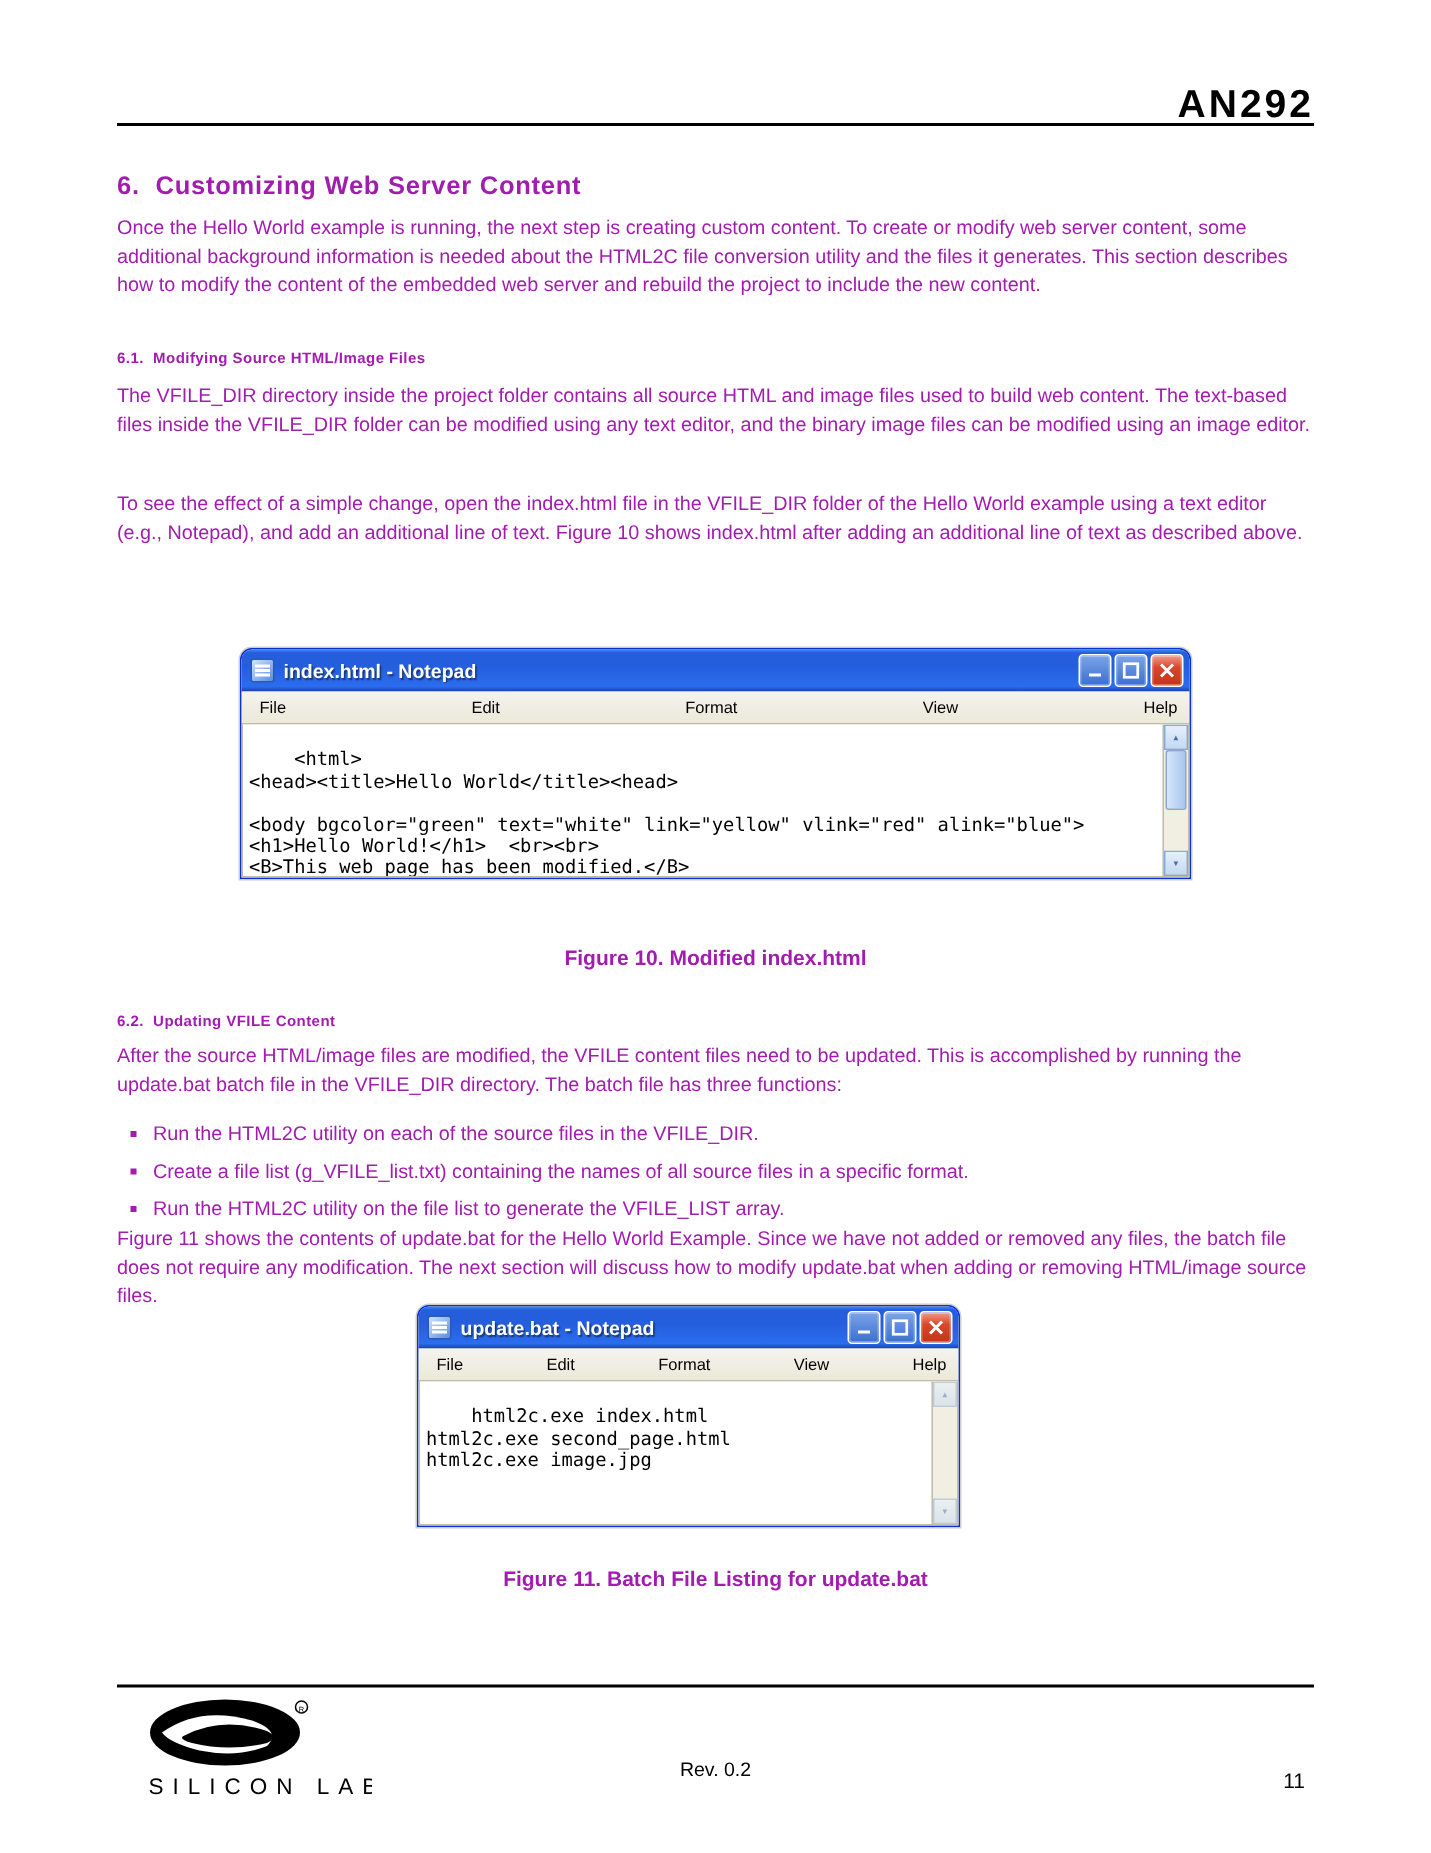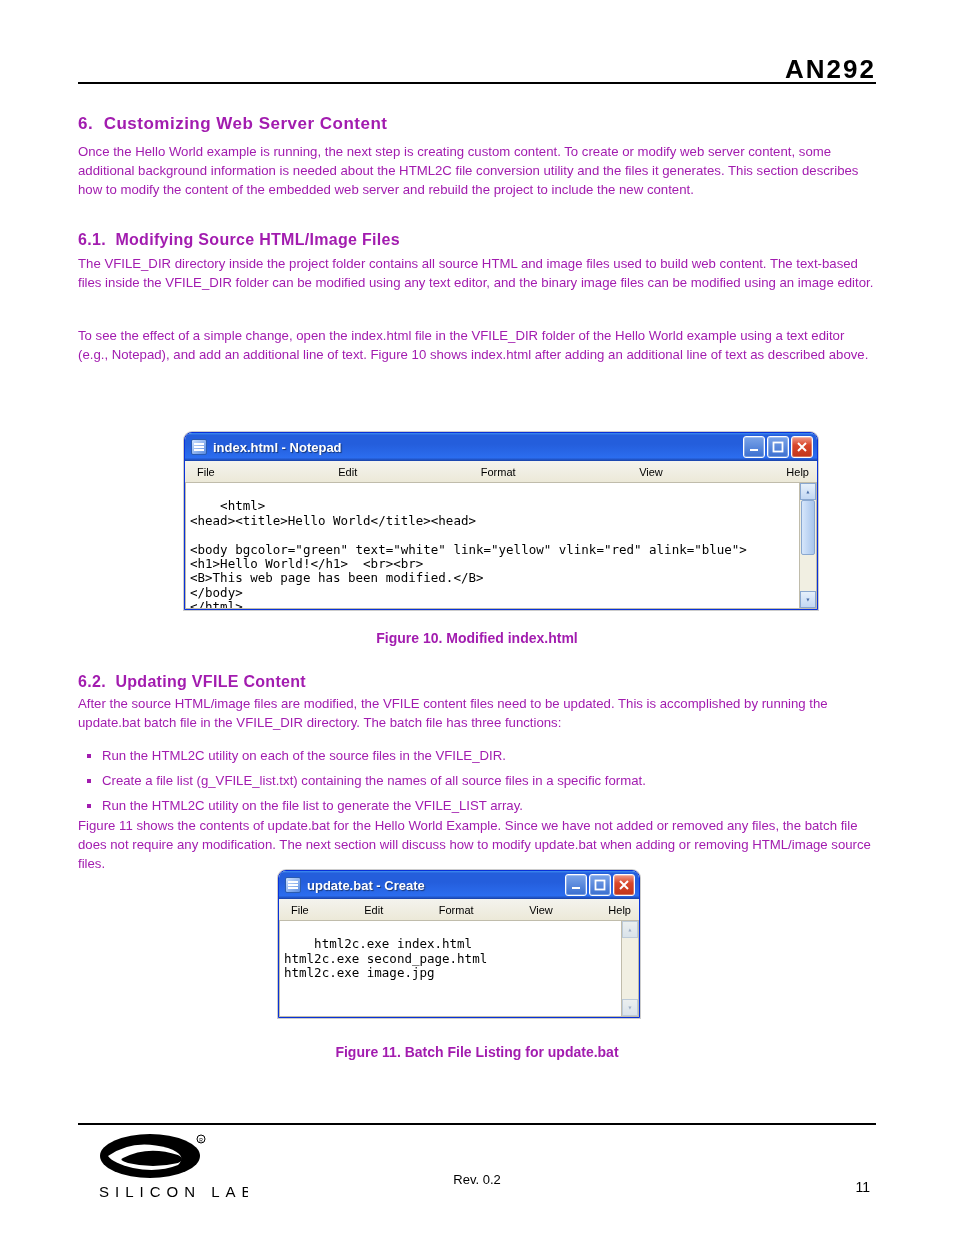--- a/index.html
+++ b/index.html
@@ -32,21 +32,21 @@
   .body-text {
     position: absolute;
     left: 78px;
     width: 798px;
     font-size: 13.2px;
     line-height: 1.45;
     color: #a21caf;
   }
   .section-num { font-weight: bold; }
   .h2 { font-size: 17px; font-weight: bold; letter-spacing: 0.5px; }
-  .h3 { font-size: 16px; font-weight: bold; letter-spacing: 0.3px; }
+  .h3 { font-size: 10px; font-weight: bold; letter-spacing: 0.3px; }
   .fig-caption { text-align: center; font-size: 14px; font-weight: bold; }
   .bullet-list { padding-left: 24px; }
   .bullet-list li { list-style: square; margin-bottom: 6px; font-size: 13.2px; }
   .italic { }
 
   
   .xp-window {
     position: absolute;
     border: 1px solid #0831d9;
     border-radius: 8px 8px 0 0;
@@ -184,21 +184,21 @@
 <div class="body-text" style="top:142px;">Once the Hello World example is running, the next step is creating custom content. To create or modify web server content, some additional background information is needed about the HTML2C file conversion utility and the files it generates. This section describes how to modify the content of the embedded web server and rebuild the project to include the new content.</div>
 
 <div class="body-text" style="top:228px;">
   <span class="h3"><span class="section-num">6.1.</span>&nbsp;&nbsp;<span>Modifying Source HTML/Image Files</span></span>
 </div>
 <div class="body-text" style="top:254px;">The VFILE_DIR directory inside the project folder contains all source HTML and image files used to build web content. The text-based files inside the VFILE_DIR folder can be modified using any text editor, and the binary image files can be modified using an image editor.</div>
 <div class="body-text" style="top:326px;">
   <span>To see the effect of a simple change, open the </span><span class="italic">index.html</span><span> file in the VFILE_DIR folder of the Hello World example using a text editor (e.g., Notepad), and add an additional line of text. Figure 10 shows </span><span class="italic">index.html</span><span> after adding an additional line of text as described above.</span>
 </div>
 
-<div class="xp-window" style="left:160px; top:432px; width:634px; height:178px;margin-left:24px;">
+<div class="xp-window" style="left:160px; top:432px; width:634px; height:154px;">
   <div class="xp-titlebar">
     <div class="icon"></div>
     <div class="title-text">index.html - Notepad</div>
     <div class="xp-buttons">
       <div class="xp-btn min">
             <svg viewBox="0 0 12 12">
               <rect x="2" y="8" width="8" height="2" fill="#fff"></rect>
             </svg>
           </div>
       <div class="xp-btn max">
@@ -250,21 +250,21 @@
     <li>Run the HTML2C utility on each of the source files in the VFILE_DIR.</li>
     <li>Create a file list (g_VFILE_list.txt) containing the names of all source files in a specific format.</li>
     <li>Run the HTML2C utility on the file list to generate the VFILE_LIST array.</li>
   </ul>
 </div>
 <div class="body-text" style="top:816px;">Figure 11 shows the contents of update.bat for the Hello World Example. Since we have not added or removed any files, the batch file does not require any modification. The next section will discuss how to modify update.bat when adding or removing HTML/image source files.</div>
 
 <div class="xp-window" style="left:278px; top:870px; width:362px; height:148px;">
   <div class="xp-titlebar">
     <div class="icon"></div>
-    <div class="title-text">update.bat - Create</div>
+    <div class="title-text">update.bat - Notepad</div>
     <div class="xp-buttons">
       <div class="xp-btn min">
             <svg viewBox="0 0 12 12">
               <rect x="2" y="8" width="8" height="2" fill="#fff"></rect>
             </svg>
           </div>
       <div class="xp-btn max">
             <svg viewBox="0 0 12 12">
               <rect x="1.5" y="1.5" width="9" height="9" fill="none" stroke="#fff" stroke-width="1.8"></rect>
             </svg>

